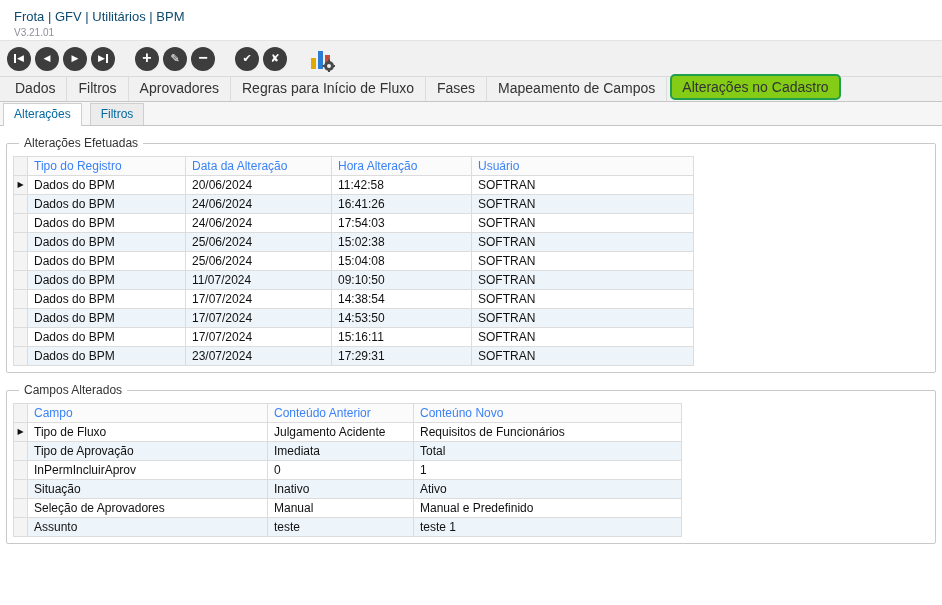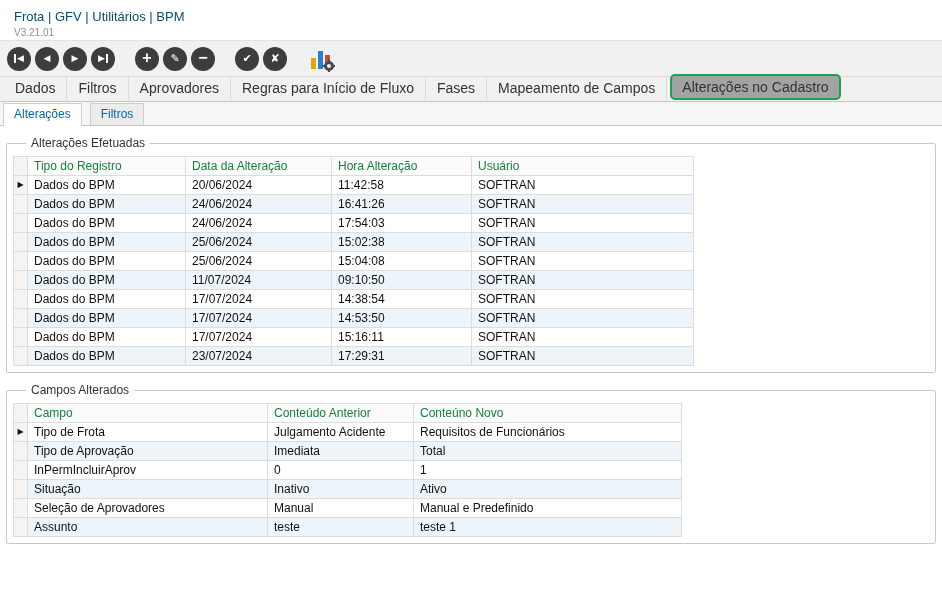--- a/index.html
+++ b/index.html
@@ -45,21 +45,21 @@
   
   .tabbar {
     background: #f1f1f1; border-bottom: 1px solid #c6c6c6;
     display: flex; align-items: flex-end; height: 25px; padding-left: 4px;
   }
   .tab {
     font-size: 14px; color: #333; padding: 4px 11px 5px 11px;
     border-right: 1px solid #dcdcdc; cursor: pointer; white-space: nowrap;
   }
   .tab.annotated {
-    background: #a3a3a3; border: 2px solid #1fa04b; border-radius: 5px;
+    background: #84cc16; border: 2px solid #1fa04b; border-radius: 5px;
     padding: 3px 10px; margin: 0 3px 1px 3px; position: relative; z-index: 2;
   }
 
   
   .subtabbar {
     background: #f6f6f6; border-bottom: 1px solid #c6c6c6;
     display: flex; align-items: flex-end; height: 24px; padding-left: 3px;
   }
   .subtab {
     font-size: 12px; color: #0369a1; padding: 3px 10px 4px 10px;
@@ -70,35 +70,35 @@
     background: #fff; margin-bottom: -1px; padding-bottom: 5px; position: relative; z-index: 2;
   }
 
   
   .content { padding: 10px 6px 0 6px; background: #fff; }
   fieldset.groupbox {
     border: 1px solid #c9c9c9; border-radius: 2px;
     margin-bottom: 10px; padding: 6px 6px 6px 6px;
   }
   fieldset.groupbox legend {
-    font-size: 12px; color: #333; padding: 0 5px; margin-left: 13px;
+    font-size: 12px; color: #333; padding: 0 5px; margin-left: 6px;
   }
 
   
   table.grid {
     border-collapse: collapse; table-layout: fixed;
     font-size: 12px; color: #111; background: #fff;
     border: 1px solid #c9c9c9;
   }
   table.grid th, table.grid td {
     border: 1px solid #dcdcdc; padding: 1px 6px; height: 19px;
     text-align: left; font-weight: normal; overflow: hidden; white-space: nowrap;
     line-height: 16px;
   }
-  table.grid th { background: #fbfbfb; color: #15803d; }
+  table.grid th { background: #fbfbfb; color: #3b82f6; }
   table.grid .ind { padding: 0; width: 14px; text-align: center; font-size: 8px; color: #111; background: #f4f4f4; }
   table.grid tbody tr:nth-child(even) { background: #edf4fa; }
   table.grid tbody tr { cursor: pointer; }
 </style>
 </head>
 <body>
 
 <div class="header">
   <div class="breadcrumb">Frota | GFV | Utilitários | BPM</div>
   <div class="version">V3.21.01</div>
@@ -274,21 +274,21 @@
           <tr>
             <th class="ind"></th>
             <th>Campo</th>
             <th>Conteúdo Anterior</th>
             <th>Conteúno Novo</th>
           </tr>
         </thead>
         <tbody>
           <tr>
             <td class="ind">▶</td>
-            <td>Tipo de Frota</td>
+            <td>Tipo de Fluxo</td>
             <td>Julgamento Acidente</td>
             <td>Requisitos de Funcionários</td>
           </tr>
           <tr>
             <td class="ind"></td>
             <td>Tipo de Aprovação</td>
             <td>Imediata</td>
             <td>Total</td>
           </tr>
           <tr>

